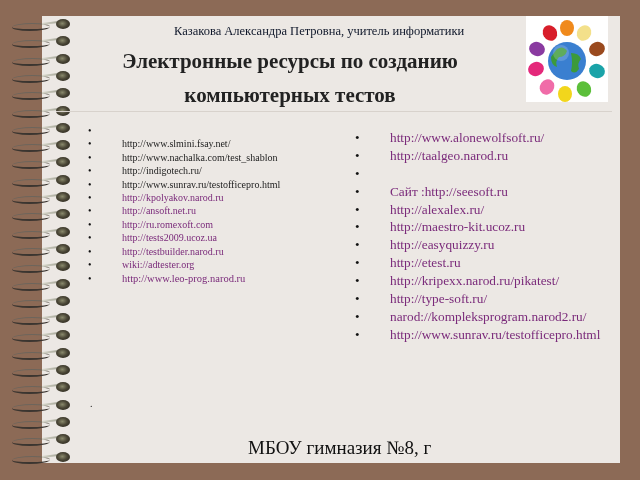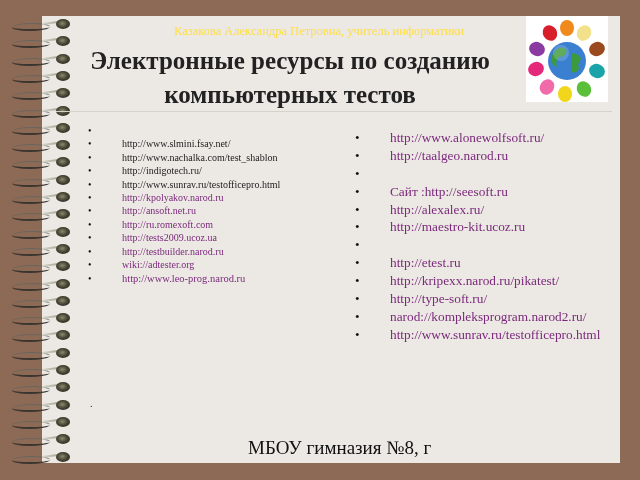--- a/index.html
+++ b/index.html
@@ -27,26 +27,26 @@
       background: linear-gradient(90deg, #d8d8cc, #a8a89a);
       transform: rotate(-8deg);
     }
     .ring .hole {
       position: absolute; left: 46px; top: 0px; width: 14px; height: 10px;
       border-radius: 50%;
       background: radial-gradient(ellipse at 45% 45%, #8a8a6c 0%, #4a4636 45%, #1f1c14 100%);
     }
     .author {
       position: absolute; left: 174px; top: 24px;
-      font-size: 12.5px; color: #fde047;
+      font-size: 12.5px; color: #0f172a;
     }
     .title {
       position: absolute; left: 60px; top: 44px; width: 460px;
       text-align: center;
-      font-size: 25px; font-weight: bold; line-height: 34px; color: #222;
+      font-size: 21px; font-weight: bold; line-height: 34px; color: #222;
     }
     .title-rule {
       position: absolute; left: 56px; top: 111px; width: 556px; height: 1px;
       background: #d8d2cc;
     }
     .logo {
       position: absolute; left: 526px; top: 16px; width: 82px; height: 86px;
       background: #ffffff;
     }
     .logo svg { width: 82px; height: 86px; display: block; }
@@ -244,21 +244,21 @@
     <li><span class="bullet">•</span><span class="link">wiki://adtester.org</span></li>
     <li class="last"><span class="bullet">•</span><span class="link">http://www.leo-prog.narod.ru</span></li>
   </ul>
 <ul class="list-right" id="right-list">
     <li><span class="bullet">•</span><span class="link"> http://www.alonewolfsoft.ru/</span></li>
     <li><span class="bullet">•</span><span class="link">http://taalgeo.narod.ru</span></li>
     <li><span class="bullet">•</span></li>
     <li><span class="bullet">•</span><span class="link">Сайт :http://seesoft.ru</span></li>
     <li><span class="bullet">•</span><span class="link">http://alexalex.ru/</span></li>
     <li><span class="bullet">•</span><span class="link">http://maestro-kit.ucoz.ru</span></li>
-    <li><span class="bullet">•</span></li>
+    <li><span class="bullet">•</span><span class="link">http://easyquizzy.ru</span></li>
     <li><span class="bullet">•</span><span class="link">http://etest.ru</span></li>
     <li><span class="bullet">•</span><span class="link">http://kripexx.narod.ru/pikatest/</span></li>
     <li><span class="bullet">•</span><span class="link">http://type-soft.ru/</span></li>
     <li><span class="bullet">•</span><span class="link">narod://kompleksprogram.narod2.ru/</span></li>
     <li><span class="bullet">•</span><span class="link">http://www.sunrav.ru/testofficepro.html</span></li>
   </ul>
 
 <div class="dot">.</div>
 
 <div class="footer">

